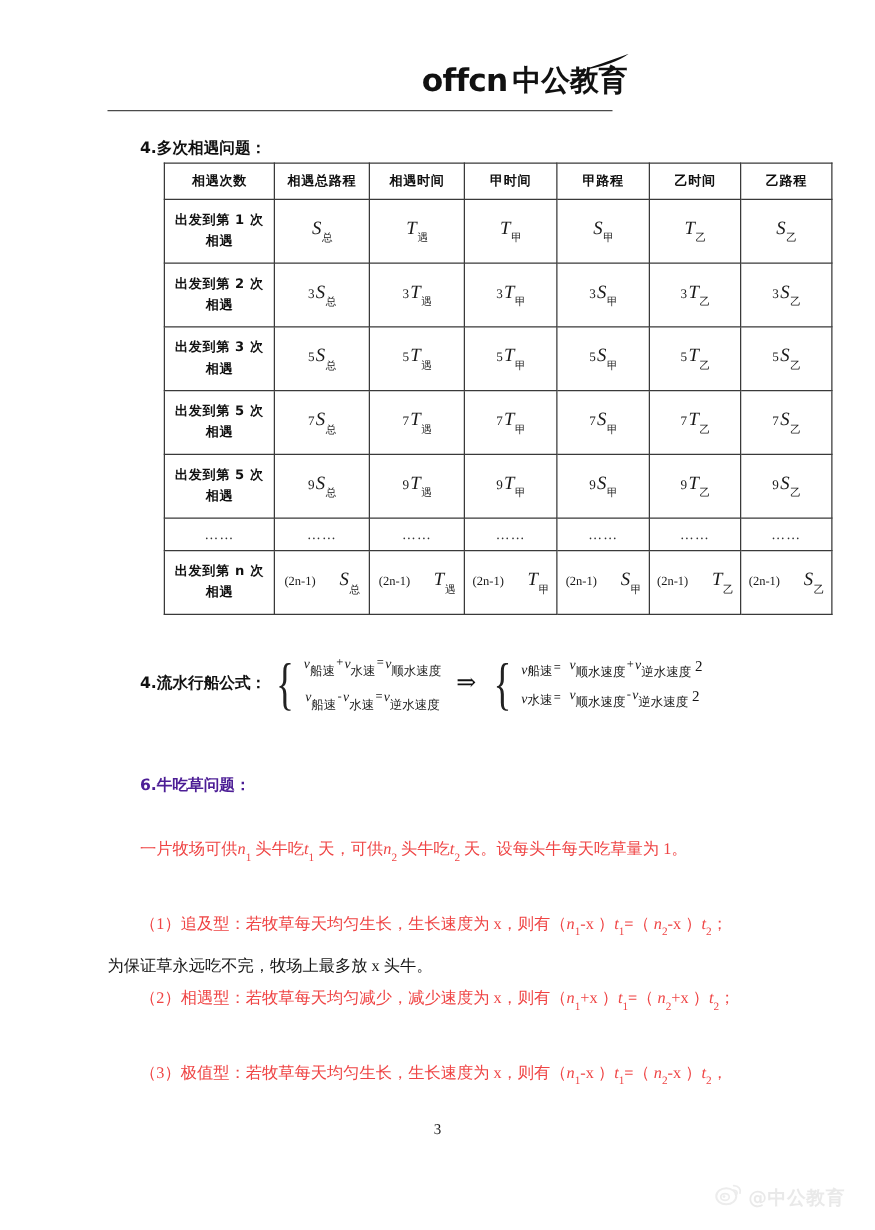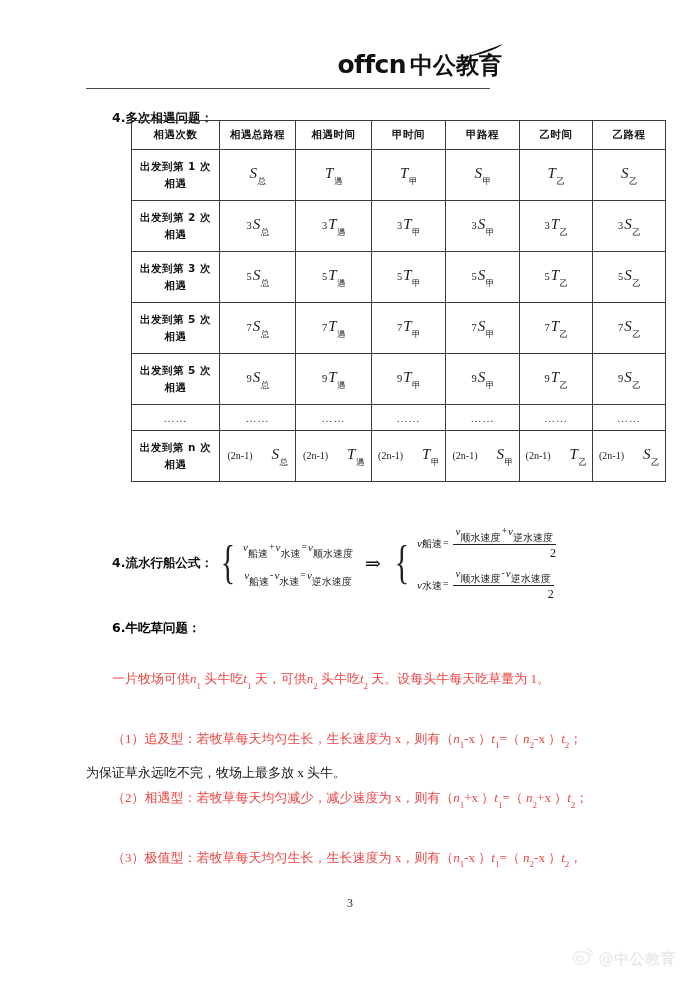--- a/index.html
+++ b/index.html
@@ -73,21 +73,21 @@
     font-weight: 700;
     font-size: 12.5px;
     color: #111;
     white-space: nowrap;
   }
 
   
   .tbl-wrap {
     position: absolute;
     left: 83px;
-    top: 120px;
+    top: 130px;
     width: 534px;
     padding-left: 48px;
   }
   table.main {
     border-collapse: collapse;
     width: 534px;
     table-layout: fixed;
   }
   table.main td, table.main th {
     border: 1px solid #3a3a3a;
@@ -203,22 +203,21 @@
   }
   .impl {
     font-size: 19px;
     color: #111;
     margin: 0 6px;
   }
   .fracs { display: flex; flex-direction: column; gap: 5px; }
   .fr-line { display: flex; align-items: center; white-space: nowrap; }
   .fr {
     display: inline-flex;
-    flex-direction: column;
-    align-items: flex-end;
+    align-items: flex-start;
     margin-left: 3px;
   }
   .fr-top {
     padding: 0 3px 1px 3px;
     font-size: 11px;
   }
   .fr-bar {
     height: 1px;
     background: #222;
     width: 100%;
@@ -228,21 +227,21 @@
     padding-top: 1px;
     font-family: "Liberation Serif", "DejaVu Serif", serif;
   }
 
   
   .s6 { position: absolute; left: 112px; top: 620px; width: 520px; }
   .s6-head {
     font-family: "DejaVu Sans", "Liberation Sans", sans-serif;
     font-weight: 700;
     font-size: 12.5px;
-    color: #000000;
+    color: #4c1d95;
     margin-bottom: 10px;
   }
   .para {
     font-size: 13px;
     line-height: 26px;
     color: #ef4444;
     white-space: nowrap;
     margin-top: 29px;
   }
   .ital {

